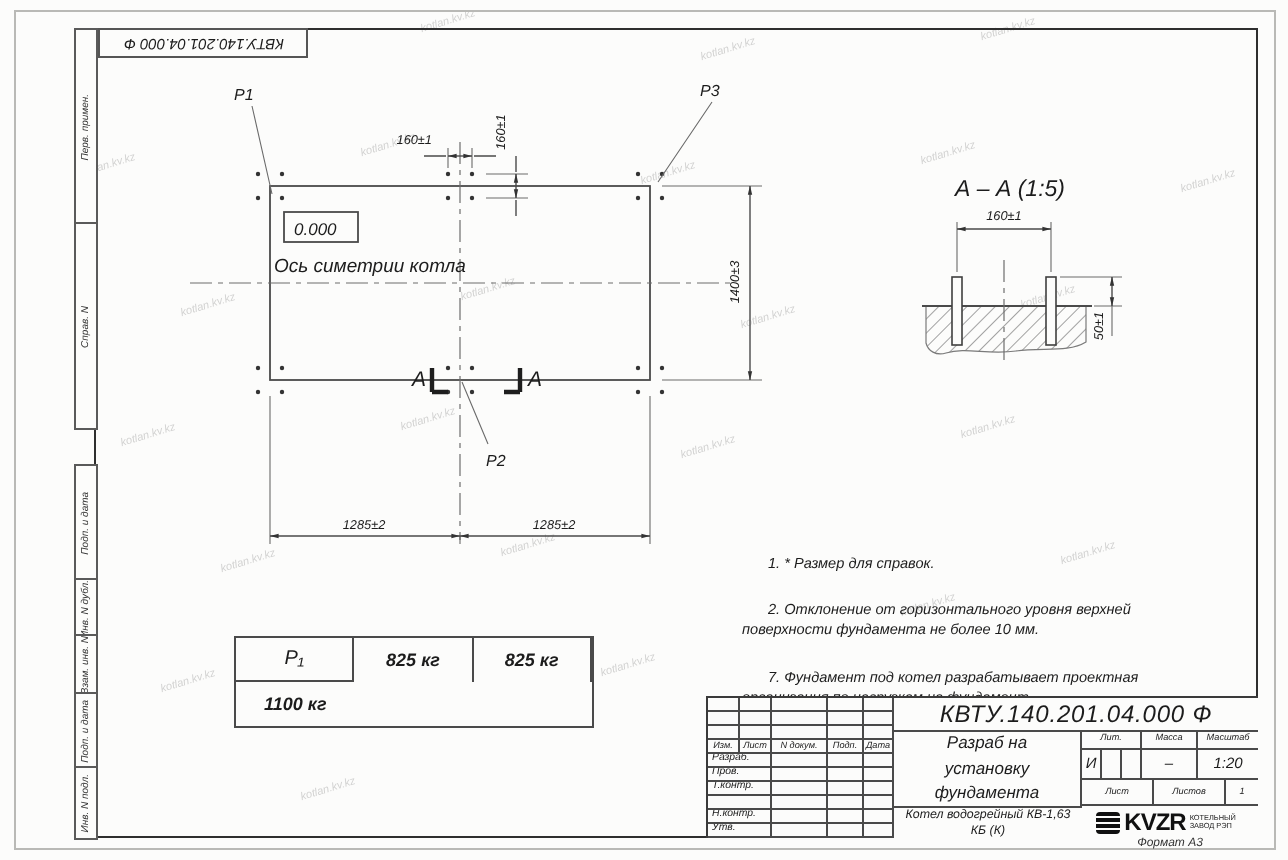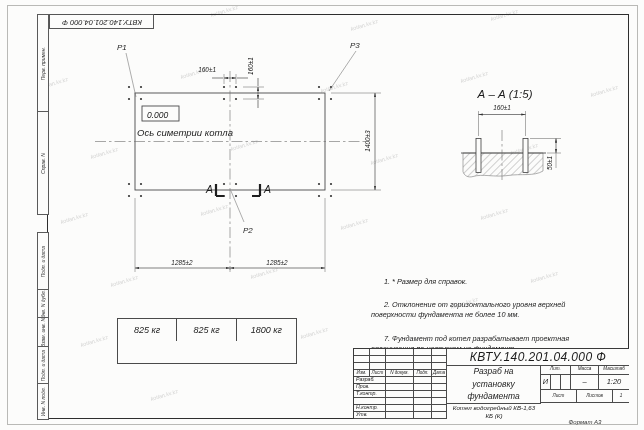--- a/index.html
+++ b/index.html
@@ -19,21 +19,21 @@
   .wm{position:absolute;font-size:5.5px;color:#8f8f8f;opacity:.38;transform:rotate(-17deg);white-space:nowrap;pointer-events:none;font-style:italic;}
   
   #notes{left:358px;top:264px;width:250px;}
   #notes p{margin:13px;font:italic 7.3px/1.4 "Liberation Sans","DejaVu Sans",sans-serif;text-indent:13px;}
   
   #loadtable{left:117px;top:318px;width:178px;height:44px;border:1px solid #4a4a4a;display:grid;
              grid-template-columns:repeat(3,1fr);grid-template-rows:22px 21px;background:#fcfcfb;}
   #loadtable div{display:flex;align-items:center;justify-content:center;font-style:italic;}
   #loadtable .hc{border-bottom:1px solid #4a4a4a;font-size:10px;}
   #loadtable .c1,#loadtable .c2{border-right:1px solid #4a4a4a;}
-  #loadtable .vc{font-size:9px;}
+  #loadtable .vc{font-size:9px;font-weight:bold;}
   
   #tb{left:353px;top:348px;width:275px;height:70px;border-left:1px solid #3a3a3a;border-top:1px solid #3a3a3a;background:#fcfcfb;}
   #tb-left{position:absolute;left:0;top:0;width:93px;height:70px;display:grid;
            grid-template-columns:16px 16px 28px 18px 15px;grid-template-rows:repeat(10,7px);}
   #tb-left div{border-right:1px solid #4a4a4a;border-bottom:1px solid #4a4a4a;display:flex;align-items:center;
                font:italic 4.6px/1 "Liberation Sans","DejaVu Sans",sans-serif;justify-content:center;overflow:hidden;white-space:nowrap;}
   #tb-left .sig{grid-column:span 2;justify-content:flex-start;padding-left:2px;font-size:5.2px;}
   .tb-doc{left:93px;top:0;width:182px;height:16px;border-bottom:1px solid #4a4a4a;display:flex;align-items:center;justify-content:center;
           font:italic 12px/1 "Liberation Sans","DejaVu Sans",sans-serif;letter-spacing:.4px;}
   .tb-title{left:93px;top:16px;width:94px;height:39px;border-right:1px solid #4a4a4a;border-bottom:1px solid #4a4a4a;
@@ -206,23 +206,24 @@
     </g>
   </svg>
 
   <div class="abs" id="notes">
     <p>1. * Размер для справок.</p>
     <p>2. Отклонение от горизонтального уровня верхней поверхности фундамента не более 10 мм.</p>
     <p>7. Фундамент под котел разрабатывает проектная организация по нагрузкам на фундамент.</p>
   </div>
 
   <div class="abs" id="loadtable">
+    <div class="hc c1">Р₁</div>
     <div class="vc c1">825 кг</div>
     <div class="vc c2">825 кг</div>
-    <div class="vc">1800 кг</div>
+    <div class="vc">1100 кг</div>
   </div>
 
   <div class="abs" id="tb">
     <div id="tb-left">
       <div></div>
         <div></div>
         <div></div>
         <div></div>
         <div></div>
       <div></div>
@@ -281,18 +282,23 @@
         <div class="cell" style="width:10px"></div>
         <div class="cell" style="width:10px"></div>
         <div class="cell val" style="width:28px">–</div>
         <div class="cell val nr" style="width:30px">1:20</div>
       </div>
       <div class="row" style="height:13px">
         <div class="cell" style="width:36px">Лист</div>
         <div class="cell" style="width:36px">Листов</div>
         <div class="cell nr" style="width:16px;border-right:none">1</div>
       </div>
+      <div class="row-logo">
+        <div class="kvzr-icon"></div>
+        <div class="kvzr-name">KVZR</div>
+        <div class="kvzr-sub">КОТЕЛЬНЫЙ ЗАВОД РЭП</div>
+      </div>
     </div>
   </div>
 
   <div class="abs fmt">Формат А3</div>
 
 </div>
 
 </body></html>

